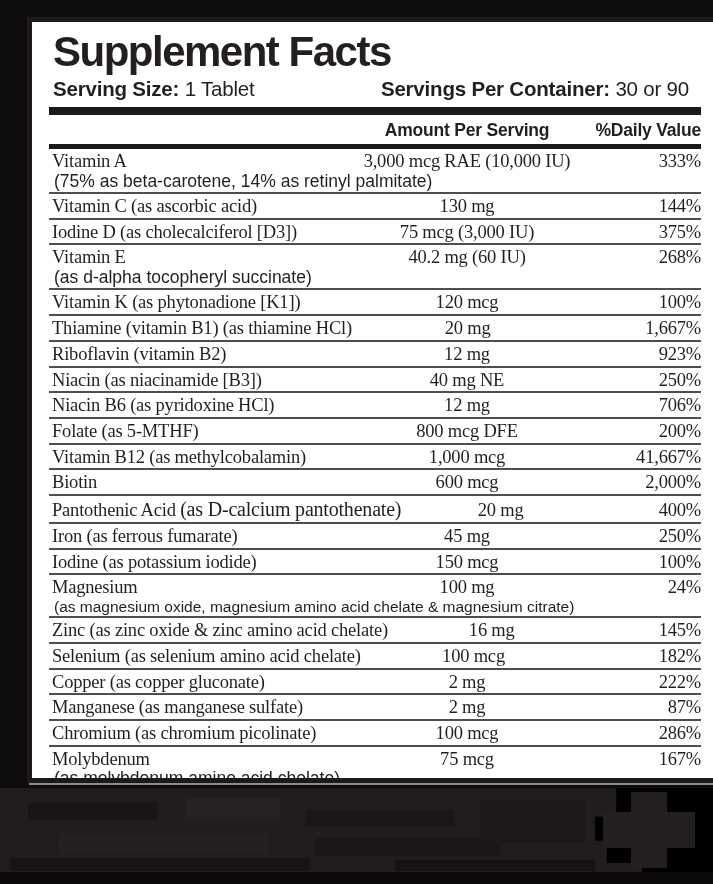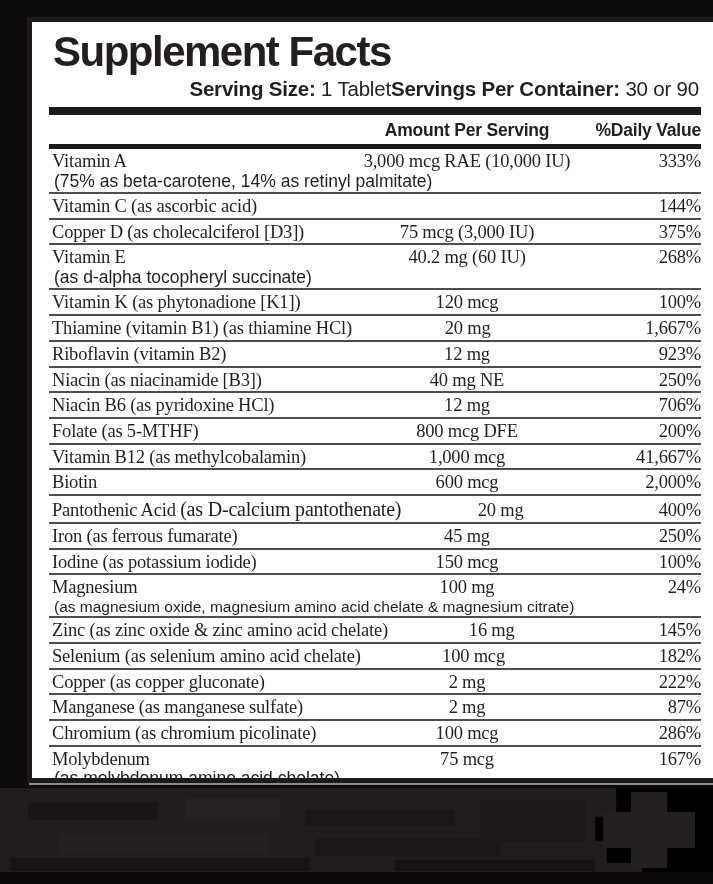--- a/index.html
+++ b/index.html
@@ -30,22 +30,22 @@
     border:5px solid var(--ink-heavy,#1c1819);
     box-shadow:2px 2px 0 0 #8d8b8c;
     padding:4px 28px 4px 17px;overflow:hidden;
     color:var(--ink,#231f20);
   }
   .sf-title{
     font-size:42px;font-weight:700;letter-spacing:-1.5px;
     line-height:1.12;margin:2px 0 2px 4px;color:var(--ink,#231f20);
   }
   .serving-row{
-    display:flex;justify-content:flex-end;align-items:baseline;
-    font-size:20.5px;margin:2px 2px 6px 4px;letter-spacing:-0.2px;
+    display:flex;justify-content:space-between;align-items:baseline;
+    font-size:20.5px;margin:2px 12px 6px 4px;letter-spacing:-0.2px;
   }
   .b{font-weight:700;}
   .bar-thick{height:8px;background:var(--ink-heavy,#1d191a);margin:0 0 2px 0;}
   .bar-med{height:5px;background:var(--ink-heavy,#1d191a);margin:1px 0 0 0;}
   .col-header{
     display:flex;align-items:flex-end;font-weight:700;font-size:17.5px;
     padding:3px 0 2px 0;letter-spacing:-0.2px;
   }
   .col-header .spacer{flex:1;}
   .col-header .h-amt{width:232px;text-align:center;}
@@ -112,28 +112,29 @@
       <div class="nname"><span>Vitamin A</span> </div>
       <div class="amt">3,000 mcg RAE (10,000 IU)</div>
       <div class="dv">333%</div>
     </div>
     <div class="note">(75% as beta-carotene, 14% as retinyl palmitate)</div>
   </div>
 
   <div class="nrow">
     <div class="main">
       <div class="nname"><span>Vitamin C (as ascorbic acid)</span> </div>
+      <div class="amt">130 mg</div>
       <div class="dv">144%</div>
     </div>
 
   </div>
 
   <div class="nrow">
     <div class="main">
-      <div class="nname"><span>Copper D (as cholecalciferol [D3])</span> </div>
+      <div class="nname"><span>Iodine D (as cholecalciferol [D3])</span> </div>
       <div class="amt">75 mcg (3,000 IU)</div>
       <div class="dv">375%</div>
     </div>
 
   </div>
 
   <div class="nrow">
     <div class="main">
       <div class="nname"><span>Vitamin E</span> </div>
       <div class="amt">40.2 mg (60 IU)</div>

